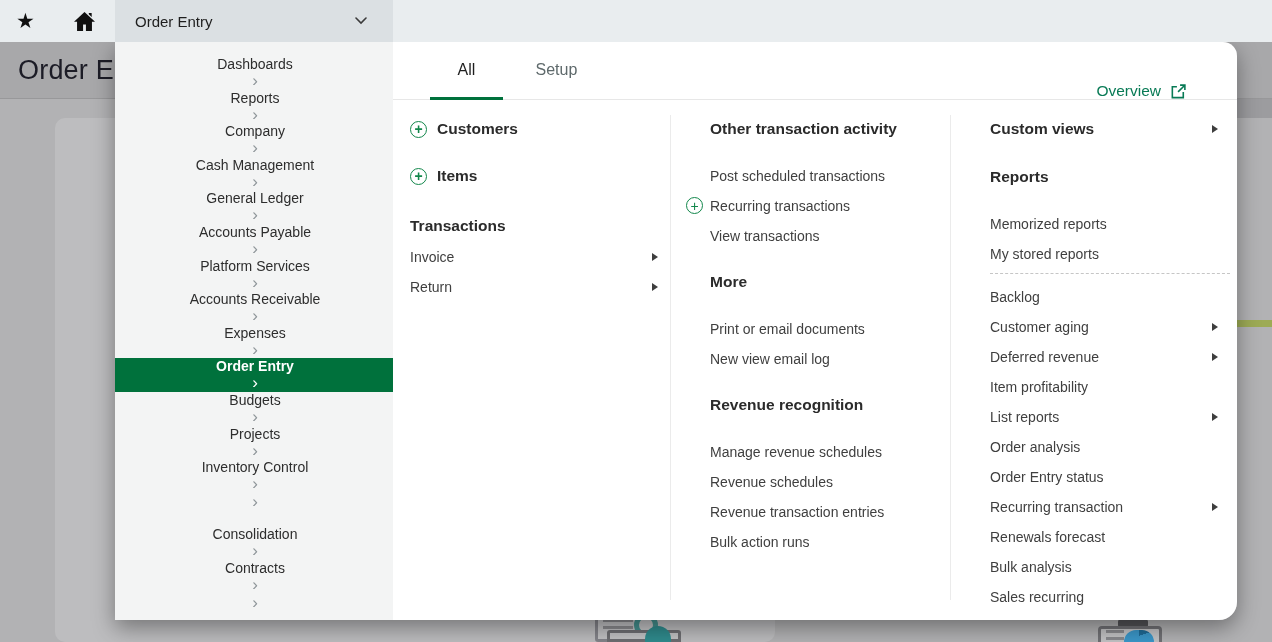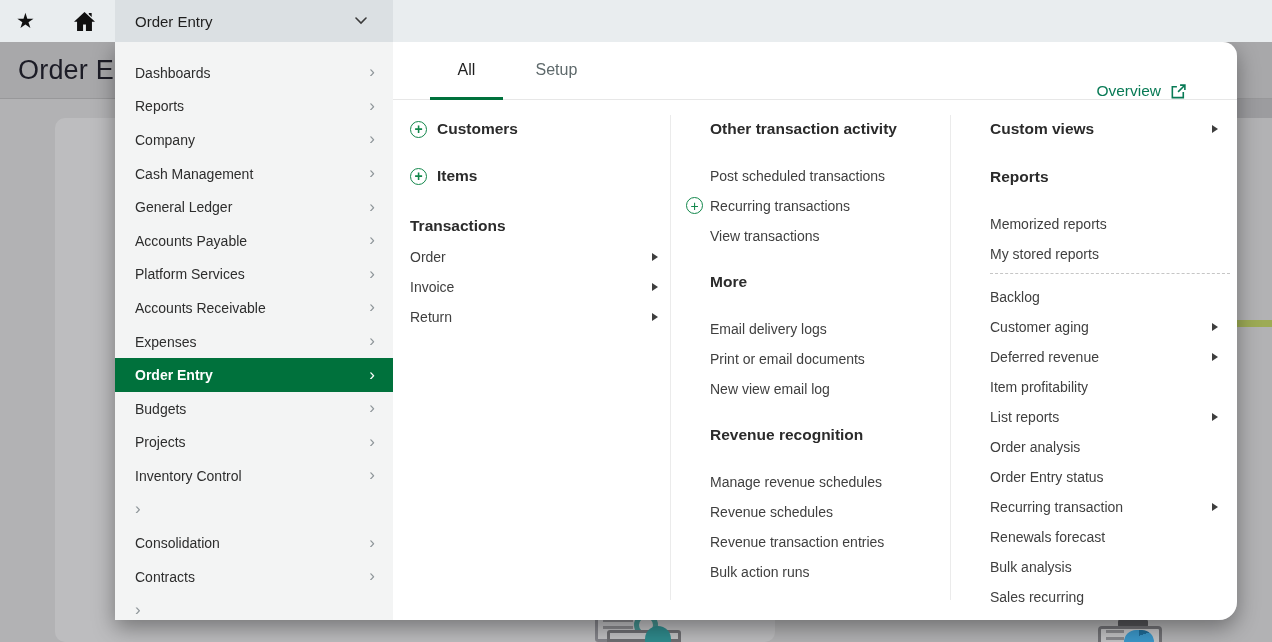--- a/index.html
+++ b/index.html
@@ -32,21 +32,21 @@
   .star-glyph { font-size:21px; color:#101010; }
   .module-btn { position:absolute; left:115px; top:0; width:278px; height:42px; background:#dbe0e3; display:flex; align-items:center; padding:0 26px 0 20px; cursor:pointer; }
   .module-label { font-size:15px; color:#1e1e1e; flex:1; }
 
   
   .menu-wrap { position:absolute; left:115px; top:42px; width:1122px; height:578px; z-index:20;
                display:flex; border-radius:0 14px 18px 0; overflow:hidden;
                box-shadow:0 8px 22px rgba(0,0,0,.38); }
 
   .sidebar { width:278px; height:100%; background:#f3f4f4; padding-top:14px; flex:none; }
-  .side-row { height:33.6px; display:flex; align-items:center; padding:0 18px 0 20px; cursor:pointer; }
+  .side-row { height:33.6px; display:flex; align-items:center; padding:0 18px 0 20px; cursor:pointer;flex-direction:column; }
   .side-label { flex:1; font-size:14px; color:#2d2d2d; }
   .side-chev { font-size:17px; color:#8f969a; line-height:1; padding-bottom:2px; }
   .side-row.active { background:#00713C; }
   .side-row.active .side-label { color:#fff; font-weight:bold; }
   .side-row.active .side-chev { color:#fff; }
 
   .flyout { position:relative; width:844px; height:100%; background:#ffffff; }
   .tabs-row { position:relative; height:58px; border-bottom:1px solid #e7e7e7; padding-left:37px; }
   .tab { display:inline-block; height:58px; line-height:56px; text-align:center; font-size:16px; color:#5e696b; cursor:pointer; }
   .tab.active { color:#1f1f1f; font-weight:normal; border-bottom:3px solid #00713C; }
@@ -219,24 +219,20 @@
           <span class="plus-icon">+</span>
           <span>Customers</span>
         </div>
         <div class="quick-row">
           <span class="plus-icon">+</span>
           <span>Items</span>
         </div>
         <div class="col-header">Transactions</div>
         <div class="menu-rows">
           <div class="menu-row">
-            <span>Order</span>
-            <span class="tri"></span>
-          </div>
-          <div class="menu-row">
             <span>Invoice</span>
             <span class="tri"></span>
           </div>
           <div class="menu-row">
             <span>Return</span>
             <span class="tri"></span>
           </div>
         </div>
       </div>
     <div class="column" id="col1">
@@ -248,23 +244,20 @@
           <div class="menu-row">
             <span class="plus-icon">+</span>
             <span>Recurring transactions</span>
           </div>
           <div class="menu-row">
             <span>View transactions</span>
           </div>
         </div>
         <div class="col-header">More</div>
         <div class="menu-rows">
-          <div class="menu-row">
-            <span>Email delivery logs</span>
-          </div>
           <div class="menu-row">
             <span>Print or email documents</span>
           </div>
           <div class="menu-row">
             <span>New view email log</span>
           </div>
         </div>
         <div class="col-header">Revenue recognition</div>
         <div class="menu-rows">
           <div class="menu-row">

